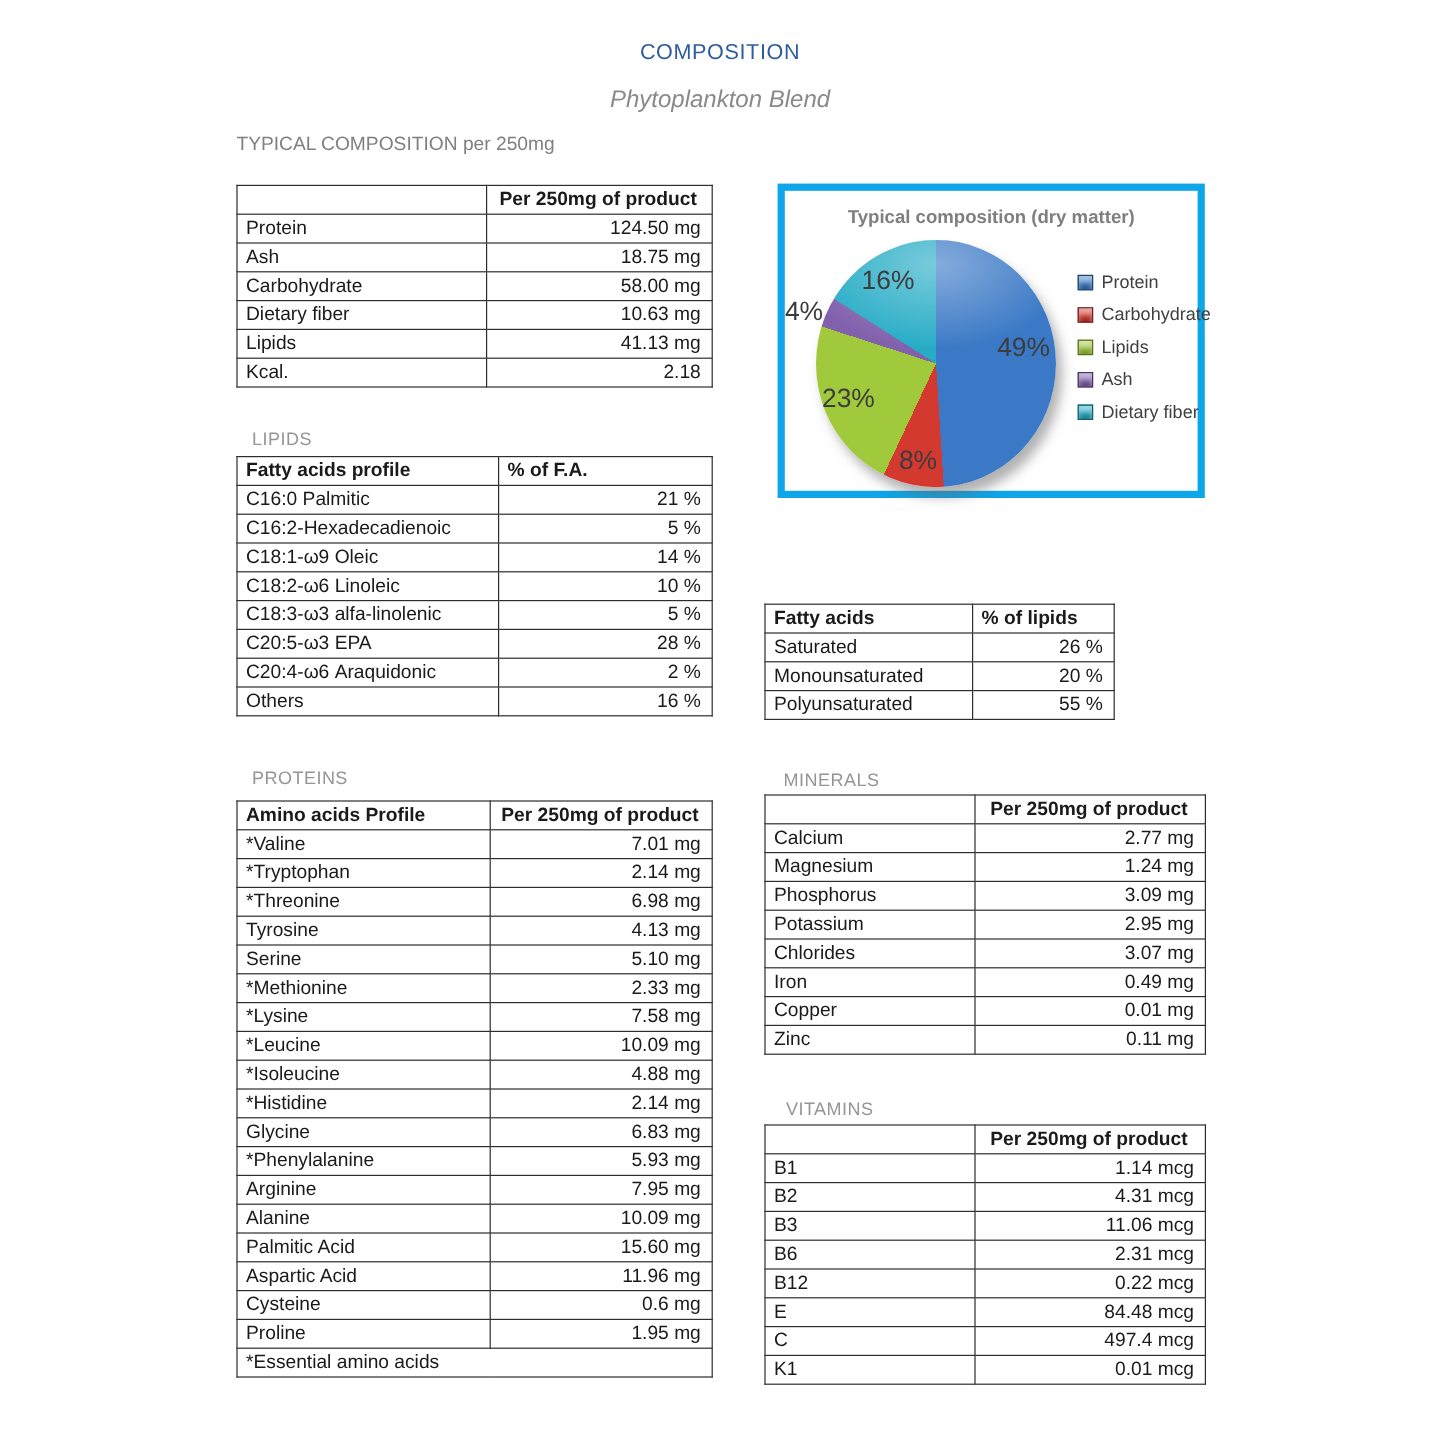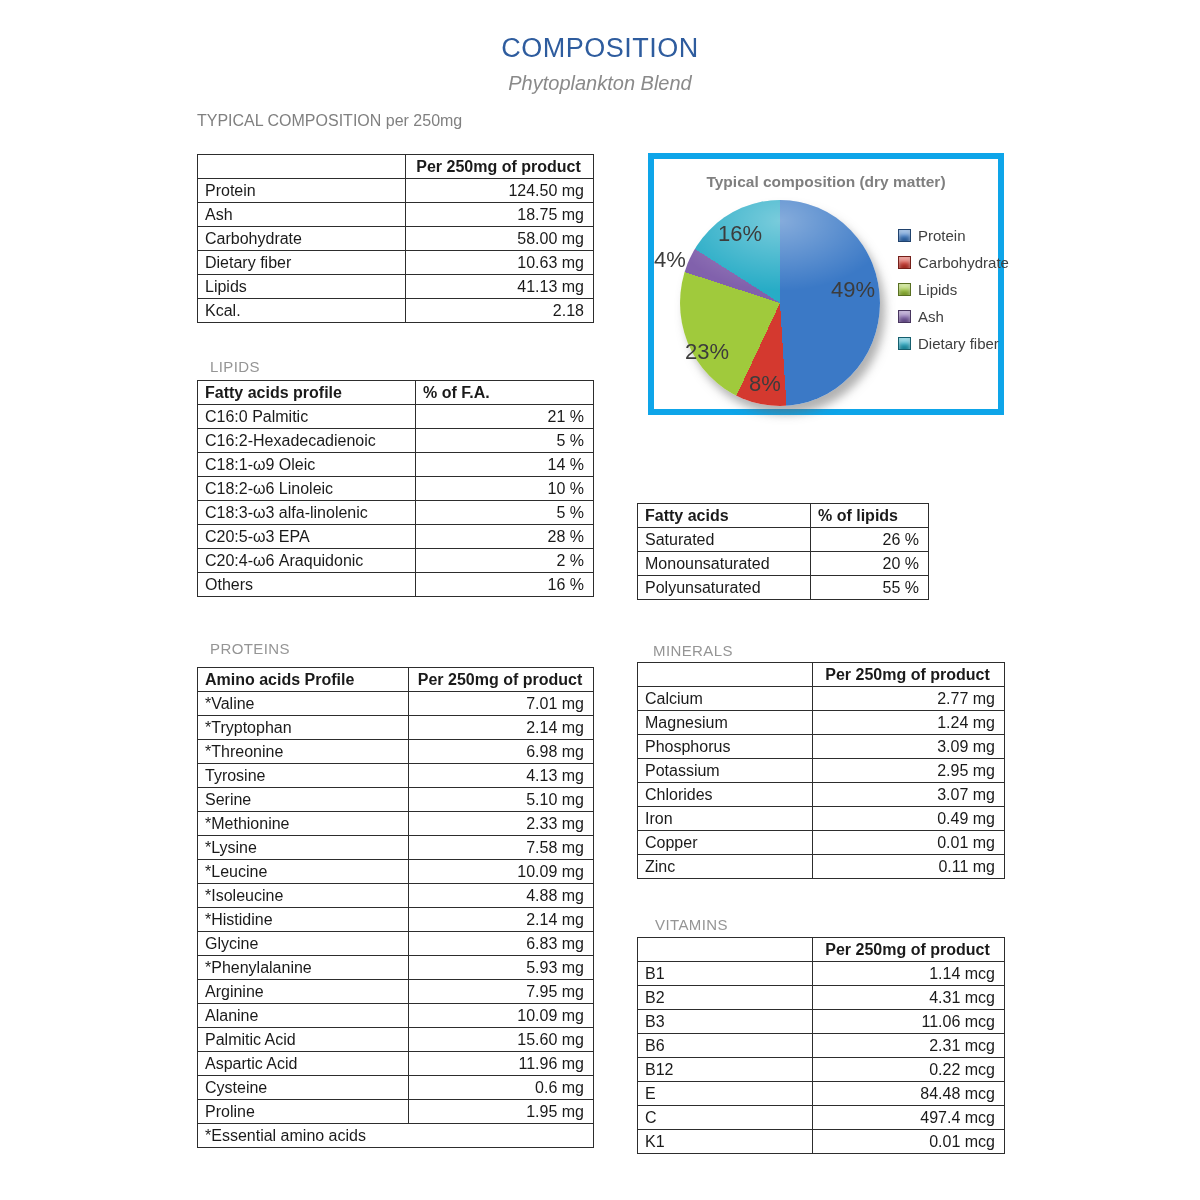--- a/index.html
+++ b/index.html
@@ -4,21 +4,21 @@
 <style>
   html,body { margin:0; padding:0; background:#ffffff; }
   .page {
     position:relative; width:1200px; height:1200px; background:#ffffff;
     font-family:"Liberation Sans", sans-serif; color:#1a1a1a; overflow:hidden;
   }
 
   
   .title {
     position:absolute; left:0; right:0; top:33px; text-align:center;
-    font-size:27px; color:#2E5C9E; letter-spacing:0.5px;
+    font-size:18px; color:#2E5C9E; letter-spacing:0.5px;
   }
   .subtitle {
     position:absolute; left:0; right:0; top:72px; text-align:center;
     font-size:20px; font-style:italic; color:#8a8a8a;
   }
   .typical-label {
     position:absolute; left:197px; top:112px; font-size:16px; color:#808080;
   }
   .section-label {
     position:absolute; font-size:15px; color:#959595; letter-spacing:0.4px;
@@ -67,21 +67,21 @@
     background:radial-gradient(ellipse 90% 55% at 50% 10%,
       rgba(255,255,255,0.38), rgba(255,255,255,0) 62%);
   }
   #pie-labels { position:absolute; inset:0; pointer-events:none; }
   .pie-label {
     position:absolute; transform:translate(-50%,-50%);
     font-size:22px; color:#3c3c3c;
   }
   .pie-label-0 { left:199px; top:131px; }
   .pie-label-1 { left:111px; top:225px; }
-  .pie-label-2 { left:53px;  top:173px;margin-top:20px; }
+  .pie-label-2 { left:53px;  top:173px; }
   .pie-label-3 { left:16px;  top:101px; }
   .pie-label-4 { left:86px;  top:75px;  }
 
   .legend { position:absolute; left:244px; top:68px; }
   .legend-item { display:flex; align-items:center; height:17px; margin-bottom:10px; }
   .legend-swatch {
     width:11px; height:11px; margin-right:7px; flex:0 0 11px;
     border:1px solid rgba(0,0,0,0.45);
     box-shadow:inset 0 5px 4px rgba(255,255,255,0.55), inset 0 -4px 4px rgba(0,0,0,0.25);
   }

